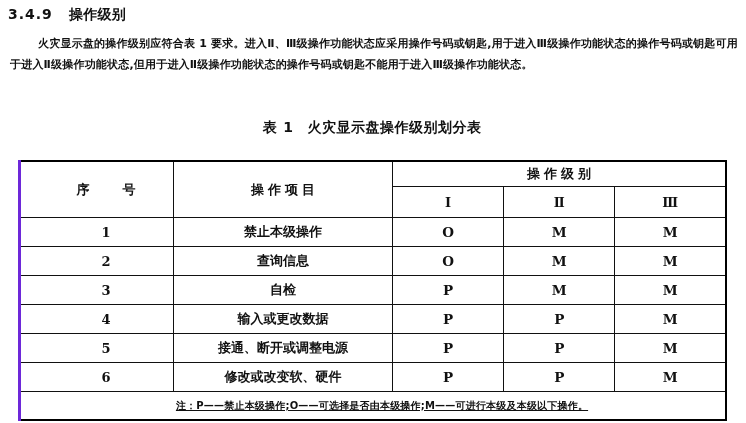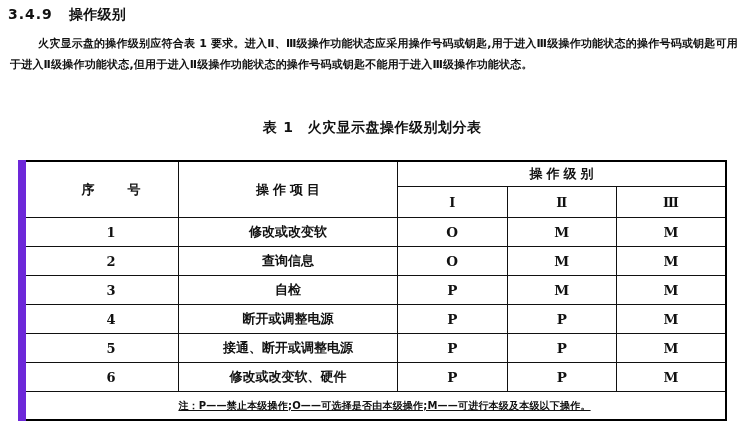--- a/index.html
+++ b/index.html
@@ -92,21 +92,21 @@
     font-weight: bold;
     padding: 0;
     background: #ffffff;
   }
   table.spec-table .outer-top td,
   table.spec-table .outer-top th {
     border-top: 2px solid #000;
   }
   table.spec-table td.left-edge,
   table.spec-table th.left-edge {
-    border-left: 8px solid #6d28d9;
+    border-left: 3px solid #6d28d9;
     padding-left: 18px;
   }
   table.spec-table td.right-edge,
   table.spec-table th.right-edge {
     border-right: 2px solid #000;
   }
   table.spec-table tr.note-row td {
     border-bottom: 2px solid #000;
   }
 
@@ -214,21 +214,21 @@
           </th>
           <th class="col-lvl right-edge">
             <span class="roman">Ⅲ</span>
           </th>
         </tr>
       </thead>
       <tbody>
 
         <tr>
           <td class="cell-seq left-edge"><span class="seq-num">1</span></td>
-          <td class="cell-item">修改或改变软</td>
+          <td class="cell-item">禁止本级操作</td>
           <td class="cell-lvl"><span class="lvl-mark">O</span></td>
           <td class="cell-lvl"><span class="lvl-mark">M</span></td>
           <td class="cell-lvl right-edge"><span class="lvl-mark">M</span></td>
         </tr>
 
         <tr>
           <td class="cell-seq left-edge"><span class="seq-num">2</span></td>
           <td class="cell-item">查询信息</td>
           <td class="cell-lvl"><span class="lvl-mark">O</span></td>
           <td class="cell-lvl"><span class="lvl-mark">M</span></td>
@@ -238,21 +238,21 @@
         <tr>
           <td class="cell-seq left-edge"><span class="seq-num">3</span></td>
           <td class="cell-item">自检</td>
           <td class="cell-lvl"><span class="lvl-mark">P</span></td>
           <td class="cell-lvl"><span class="lvl-mark">M</span></td>
           <td class="cell-lvl right-edge"><span class="lvl-mark">M</span></td>
         </tr>
 
         <tr>
           <td class="cell-seq left-edge"><span class="seq-num">4</span></td>
-          <td class="cell-item">断开或调整电源</td>
+          <td class="cell-item">输入或更改数据</td>
           <td class="cell-lvl"><span class="lvl-mark">P</span></td>
           <td class="cell-lvl"><span class="lvl-mark">P</span></td>
           <td class="cell-lvl right-edge"><span class="lvl-mark">M</span></td>
         </tr>
 
         <tr>
           <td class="cell-seq left-edge"><span class="seq-num">5</span></td>
           <td class="cell-item">接通、断开或调整电源</td>
           <td class="cell-lvl"><span class="lvl-mark">P</span></td>
           <td class="cell-lvl"><span class="lvl-mark">P</span></td>

